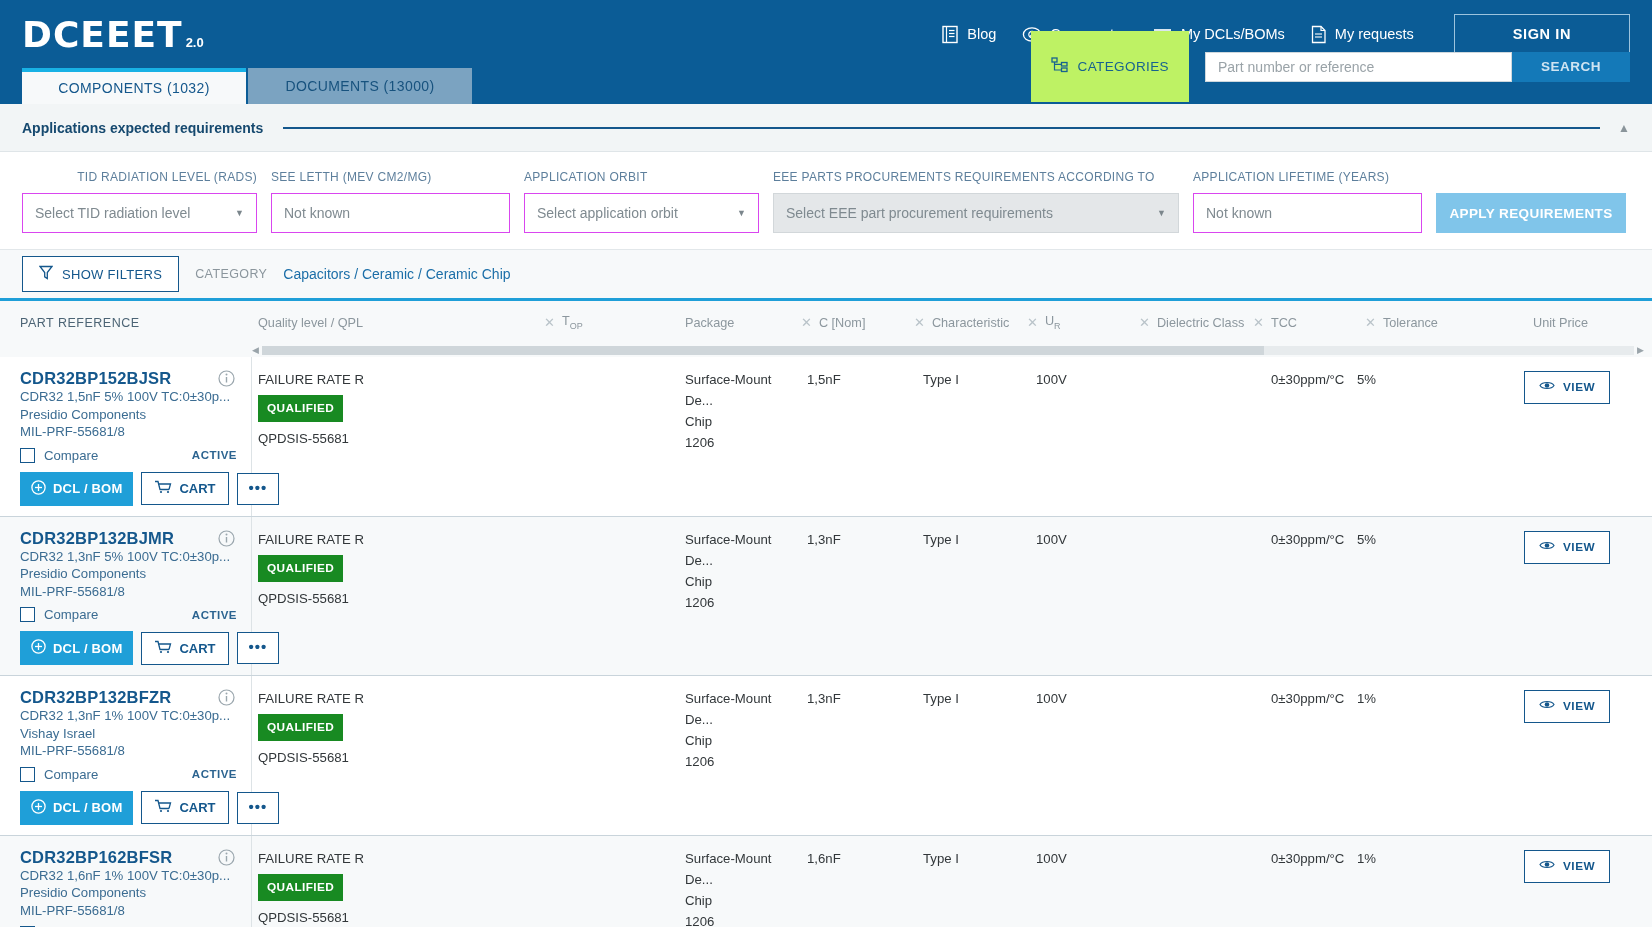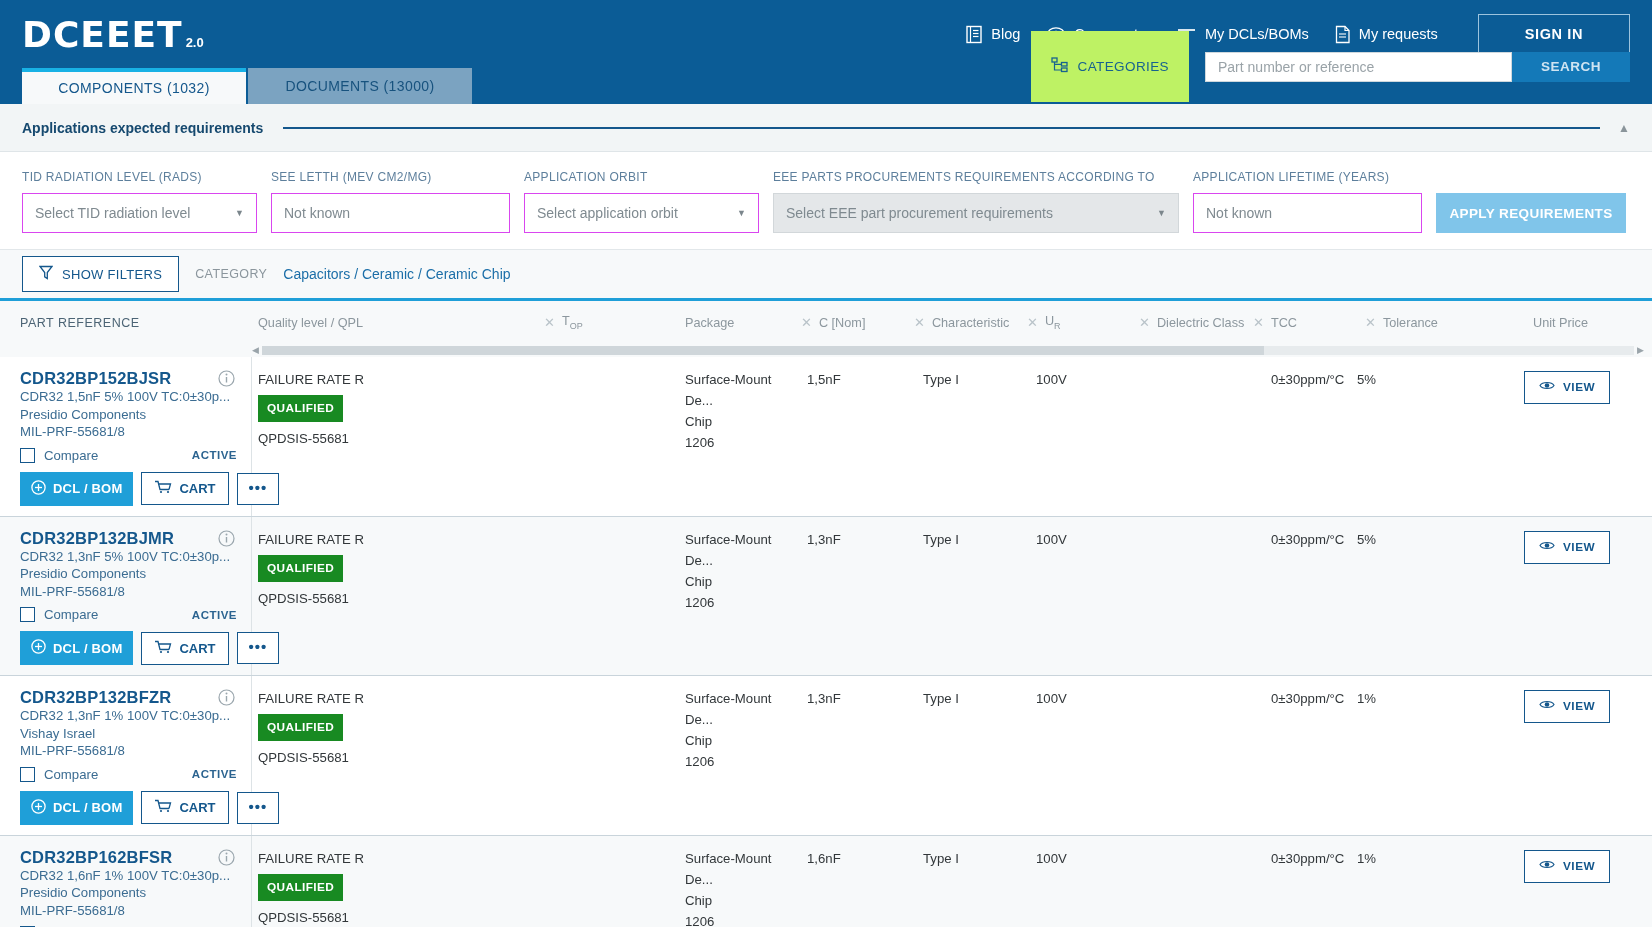--- a/index.html
+++ b/index.html
@@ -43,21 +43,21 @@
     white-space: nowrap;
     text-align: right;
   }
   .topnav-item svg { display: block; }
   .signin-btn {
     border: 1px solid #9dc4de;
     color: #fff;
     font-size: 14.5px;
     font-weight: 700;
     letter-spacing: .6px;
-    padding: 11px 46px;
+    padding: 11px 58px;
     margin-left: 14px;
     cursor: pointer;
   }
   
   .tabstrip {
     height: 36px;
     background: #0b5c96;
     display: flex;
     align-items: flex-end;
     padding: 0 22px;
@@ -477,21 +477,21 @@
   </div>
 </div>
 
 <div class="req-title-bar">
   <span class="req-title">Applications expected requirements</span>
   <span class="req-rule"></span>
   <span class="collapse-arrow">▲</span>
 </div>
 
 <div class="req-body">
-  <div class="req-field" style="width:235px;">
+  <div class="req-field" style="width:235px;text-align:right;">
     <span class="req-label">TID RADIATION LEVEL (RADS)</span>
     <div class="req-control">
       <span>Select TID radiation level</span>
       <span class="caret">▼</span>
     </div>
   </div>
 
   <div class="req-field" style="width:239px;">
     <span class="req-label">SEE LETTH (MEV CM2/MG)</span>
     <div class="req-control">

